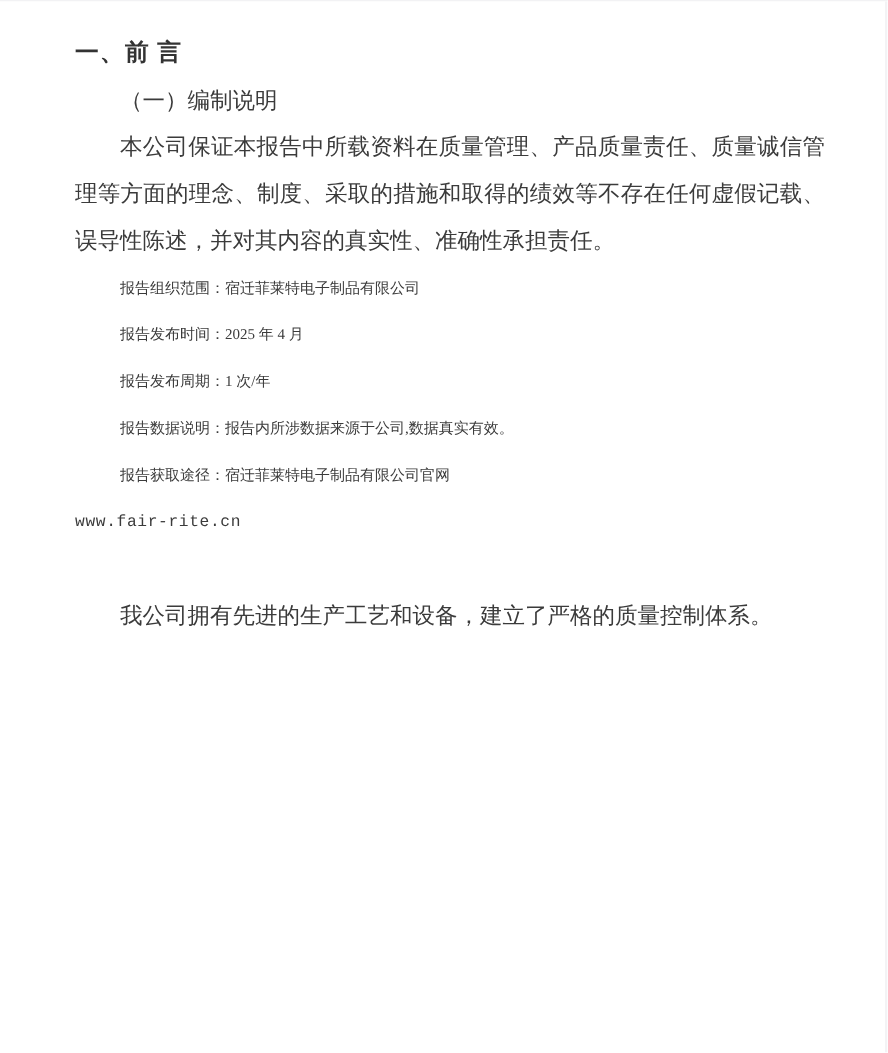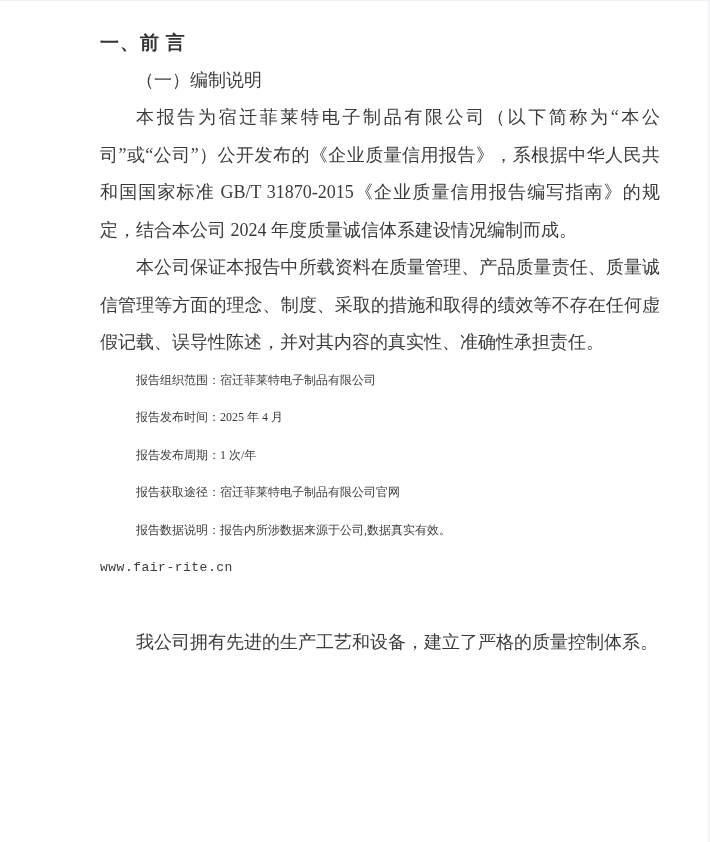--- a/index.html
+++ b/index.html
@@ -21,21 +21,21 @@
     position: absolute;
     top: 0;
     right: 0;
     width: 2px;
     height: 100%;
     background: #f3f3f5;
   }
   .page {
     box-sizing: border-box;
     width: 710px;
-    padding: 23px 50px 0 100px;
+    padding: 23px 50px 0 60px;
   }
   .doc-h1 {
     font-size: 19px;
     font-weight: bold;
     color: #333333;
     line-height: 37.5px;
     letter-spacing: 1px;
     margin: 0;
   }
   .doc-h2 {
@@ -71,30 +71,29 @@
 </style>
 </head>
 <body>
 
 <div class="page">
 
   <h1 class="doc-h1">一、前 言</h1>
 
   <h2 class="doc-h2">（一）编制说明</h2>
 
-  <p class="doc-p">本报告为宿迁菲莱特电子制品有限公司（以下简称为“本公司”或“公司”）公开发布的《企业质量信用报告》，系根据中华人民共和国国家标准 GB/T 31870-2015《企业质量信用报告编写指南》的规定，结合本公司 2024 年度质量诚信体系建设情况编制而成。</p>
 
   <p class="doc-p">本公司保证本报告中所载资料在质量管理、产品质量责任、质量诚信管理等方面的理念、制度、采取的措施和取得的绩效等不存在任何虚假记载、误导性陈述，并对其内容的真实性、准确性承担责任。</p>
 
   <div>
     <div class="meta-line">报告组织范围：宿迁菲莱特电子制品有限公司</div>
     <div class="meta-line">报告发布时间：2025 年 4 月</div>
     <div class="meta-line">报告发布周期：1 次/年</div>
+    <div class="meta-line">报告数据说明：报告内所涉数据来源于公司,数据真实有效。</div>
     <div class="meta-line">报告获取途径：宿迁菲莱特电子制品有限公司官网</div>
-    <div class="meta-line">报告数据说明：报告内所涉数据来源于公司,数据真实有效。</div>
   </div>
 
   <div class="website-line">www.fair-rite.cn</div>
 
   <div class="blank-line"></div>
 
 
 
   <p class="doc-p">我公司拥有先进的生产工艺和设备，建立了严格的质量控制体系。</p>
 

